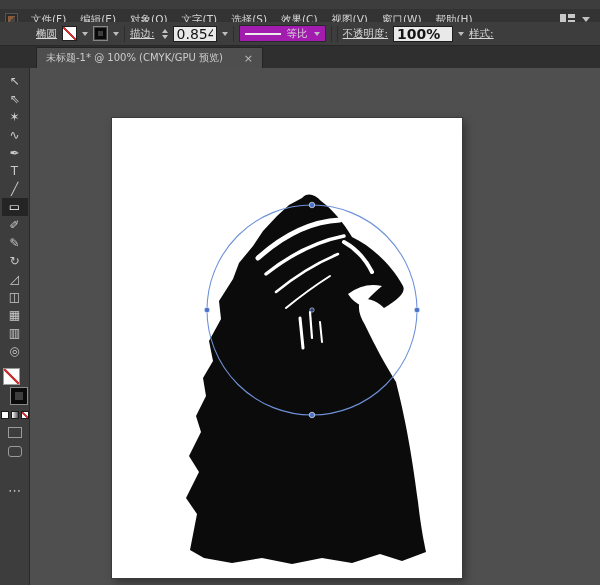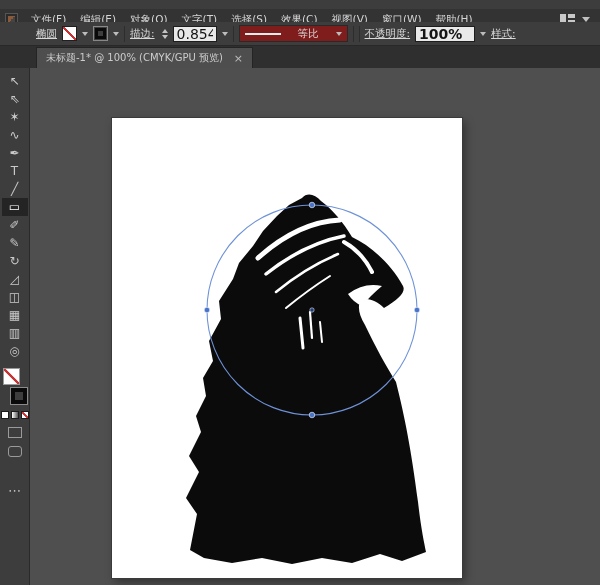--- a/index.html
+++ b/index.html
@@ -37,29 +37,29 @@
   .chev-sm { width:0; height:0; border-left:3px solid transparent; border-right:3px solid transparent;
              border-top:4px solid #bdbdbd; display:inline-block; }
   .spinner { display:inline-flex; flex-direction:column; gap:2px; margin-left:2px; }
   .spinner i { width:0; height:0; border-left:3px solid transparent; border-right:3px solid transparent; display:block; }
   .spinner .up { border-bottom:4px solid #c4c4c4; }
   .spinner .dn { border-top:4px solid #c4c4c4; }
   .numfield { height:16px; background:#e9e9e9; color:#141414; border:1px solid #1d1d1d;
               font-family:"DejaVu Sans",sans-serif; font-size:14px; padding:0 3px; }
   .numfield.w44 { width:44px; }
   .numfield.w38 { width:60px;font-weight:bold; }
-  .dropbox { height:17px; display:inline-flex; align-items:center; gap:17px; background:#7f1d1d;
+  .dropbox { height:17px; display:inline-flex; align-items:center; gap:6px; background:#a21caf;
              border:1px solid #292929; padding:0 5px; cursor:pointer; }
   .linegfx { width:36px; height:2px; background:#ececec; display:inline-block; }
   .cb-sep { width:1px; height:16px; background:#2d2d2d; }
 
   
   .tabbar { position:absolute; top:46px; left:0; right:0; height:22px; background:#2f2f2f;
             display:flex; align-items:flex-end; padding-left:36px; }
-  .tab { height:21px; background:#4e4e4e; color:#cccccc; display:flex; align-items:center; gap:11px;
+  .tab { height:21px; background:#4e4e4e; color:#cccccc; display:flex; align-items:center; gap:21px;
          padding:0 9px; font-size:10px; border:1px solid #242424; border-bottom:none; cursor:pointer; }
   .tab .close { color:#bbbbbb; font-size:11px; cursor:pointer; }
 
   
   .toolbar { position:absolute; left:0; top:68px; bottom:0; width:30px; background:#3d3d3d;
              border-right:1px solid #2a2a2a; display:flex; flex-direction:column; align-items:center;
              padding-top:4px; }
   .tool { width:26px; height:18px; display:flex; align-items:center; justify-content:center;
           color:#c9c9c9; font-size:12px; line-height:1; cursor:pointer; }
   .tool.active { background:#242424; color:#ffffff; }

